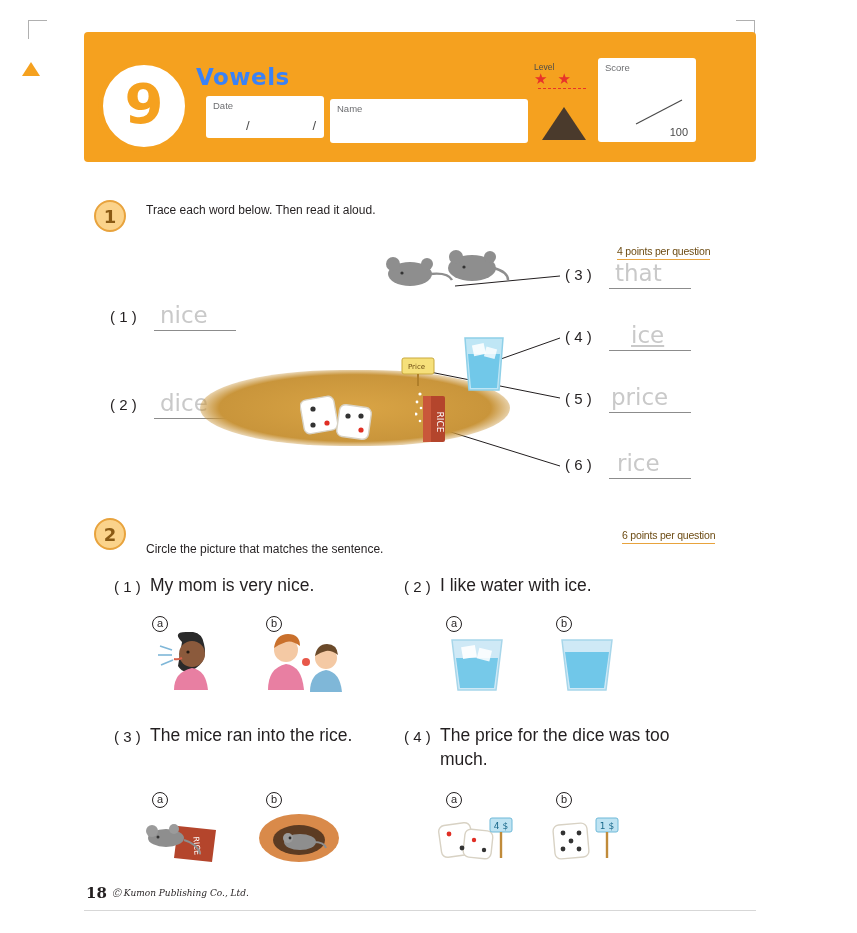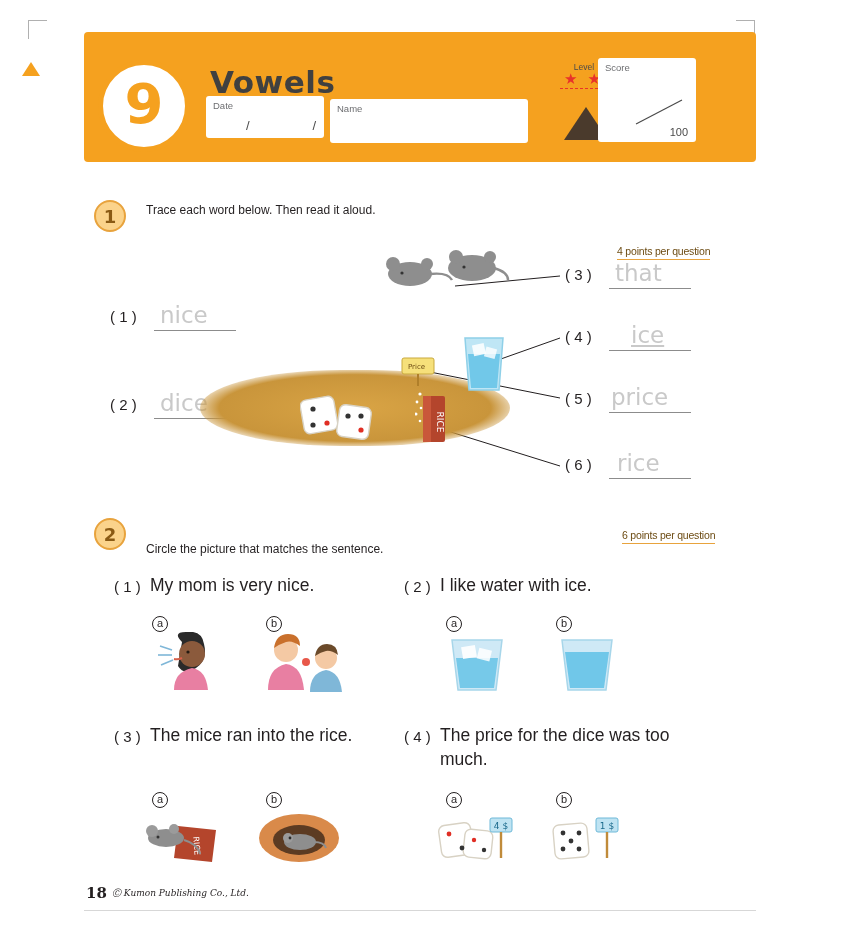--- a/index.html
+++ b/index.html
@@ -54,26 +54,26 @@
   .number-badge span {
     font-family: "DejaVu Sans", sans-serif;
     font-size: 56px;
     font-weight: bold;
     color: #f5a11f;
     line-height: 1;
     margin-top: -4px;
   }
   .worksheet-title {
     position: absolute;
-    left: 210px;
+    left: 196px;
     top: 64px;
     font-family: "DejaVu Sans", sans-serif;
-    font-size: 31px;
+    font-size: 23px;
     font-weight: bold;
-    color: #404040;
+    color: #3b82f6;
     letter-spacing: 0.5px;
   }
   .field-box {
     position: absolute;
     background: #fff;
     border-radius: 3px;
     box-sizing: border-box;
   }
   .field-box .field-label {
     position: absolute;
@@ -89,21 +89,21 @@
     left: 40px;
     bottom: 5px;
     width: 70px;
     display: flex;
     justify-content: space-between;
     font-size: 13px;
     color: #4a4a4a;
   }
 
   
-  .level-group { position: absolute; left: 534px; top: 62px; width: 56px; text-align: center; margin-left: 22px; }
+  .level-group { position: absolute; left: 534px; top: 62px; width: 56px; text-align: left; }
   .level-label { font-size: 8.5px; color: #4a4a4a; }
   .level-stars { font-size: 15px; color: #e8332a; letter-spacing: 3px; line-height: 14px; }
   .level-dash {
     border-bottom: 1.5px dashed #e8332a;
     width: 48px;
     margin: 2px auto 0;
   }
   .level-tri {
     position: absolute;
     left: 8px;

